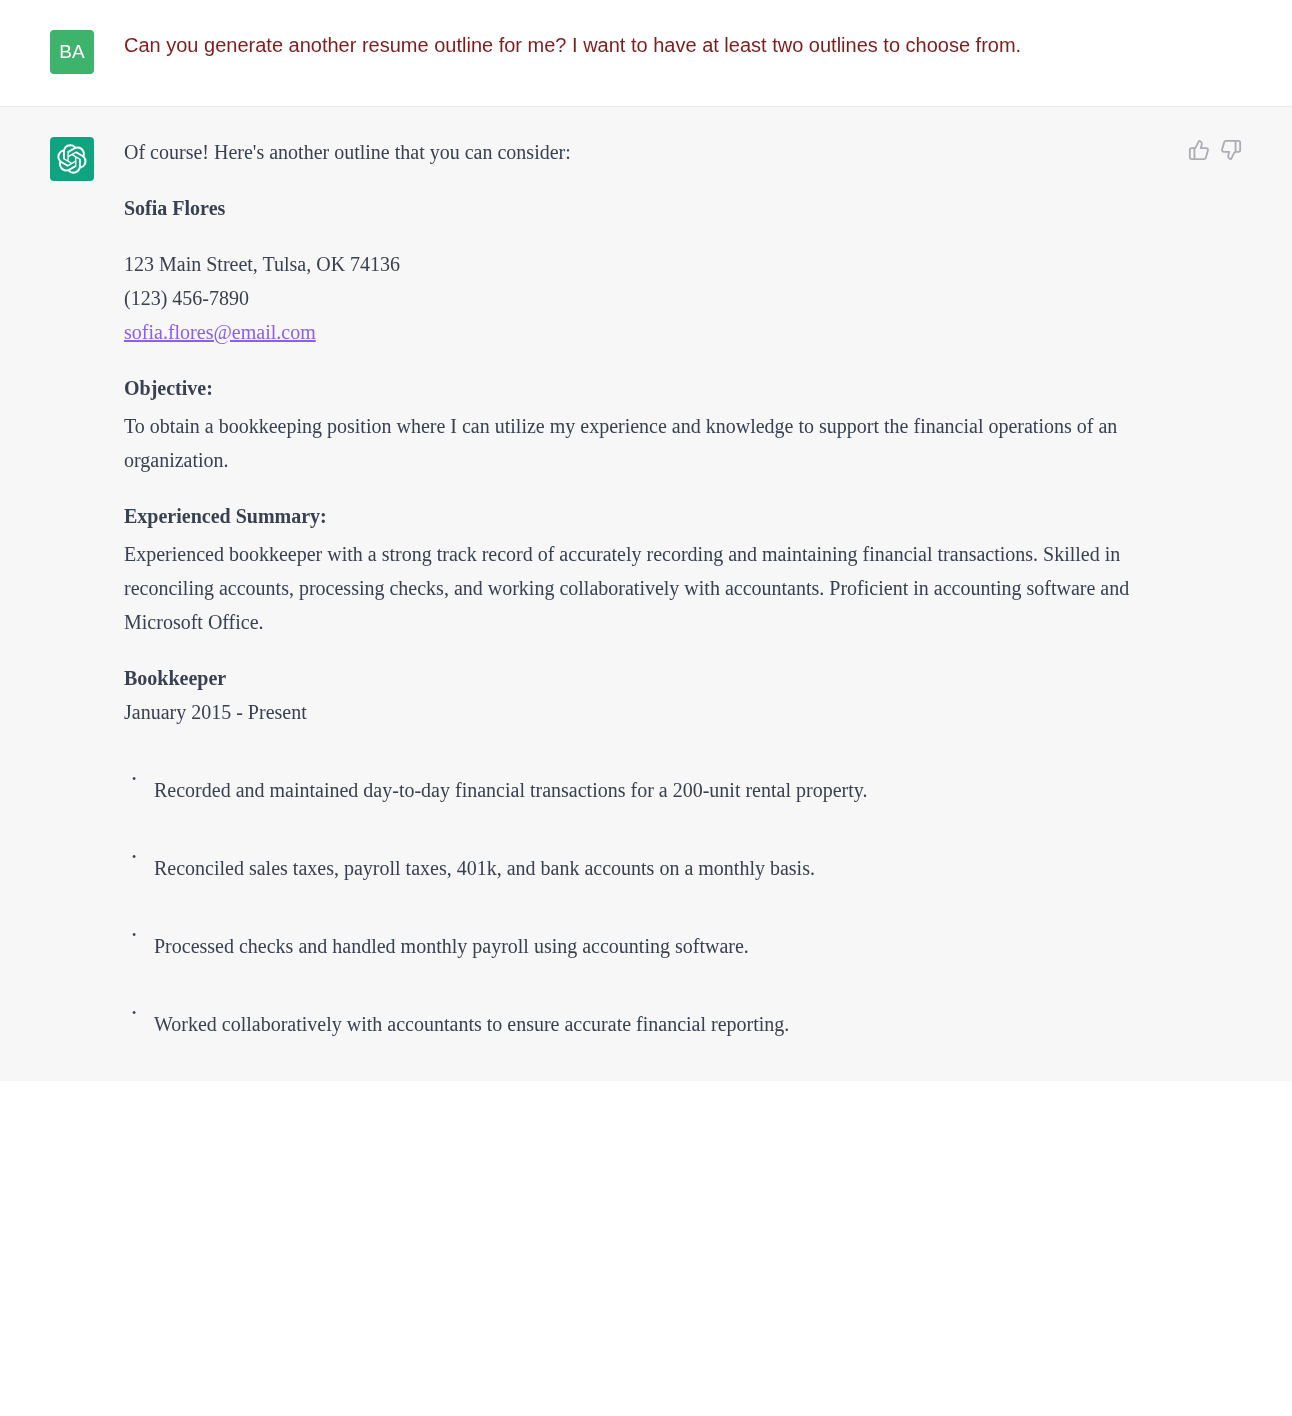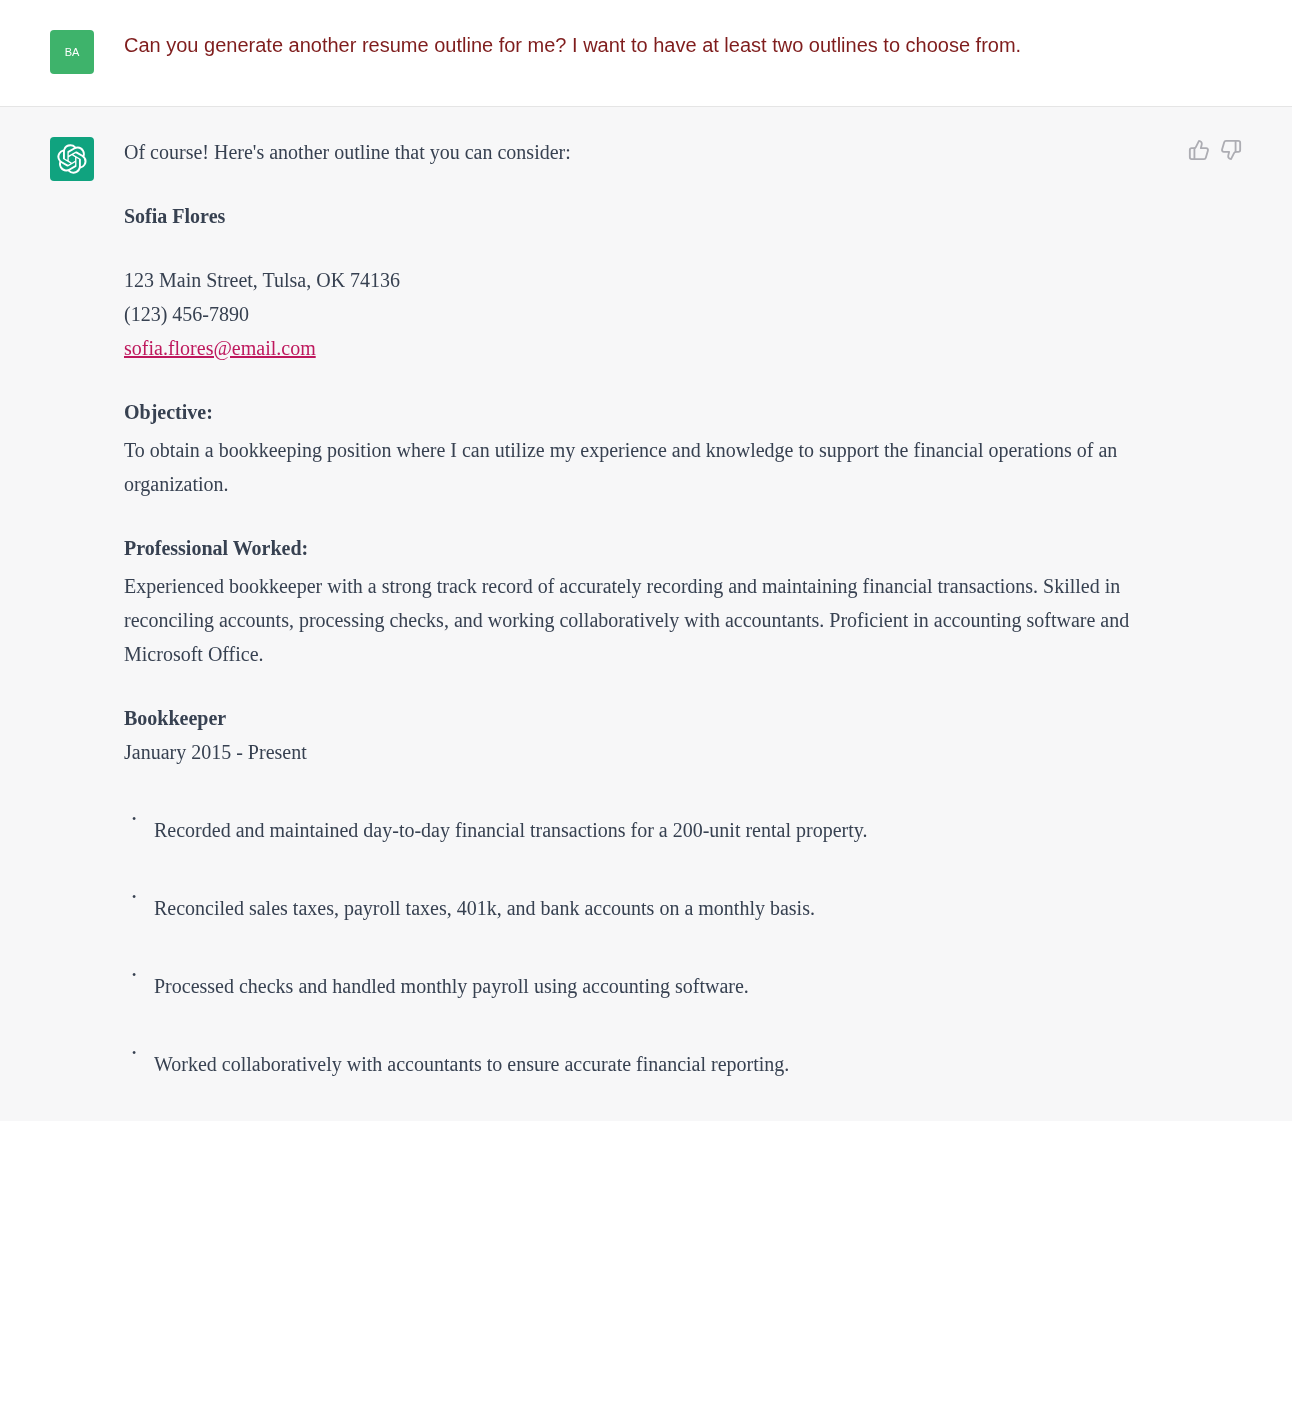--- a/index.html
+++ b/index.html
@@ -33,21 +33,21 @@
       border-radius: 4px;
       display: flex;
       align-items: center;
       justify-content: center;
       flex-shrink: 0;
       margin-top: 2px;
     }
     .user-avatar {
       background: #3eb36b;
       color: #ffffff;
-      font-size: 11px;
+      font-size: 19px;
       font-weight: 500;
     }
     .assistant-avatar {
       background: #10a37f;
       color: #ffffff;
     }
     .assistant-avatar svg {
       width: 30px;
       height: 30px;
     }
@@ -65,29 +65,29 @@
       margin-left: 10px;
       margin-top: 4px;
     }
     .actions svg {
       width: 22px;
       height: 22px;
       color: #adadb3;
       cursor: pointer;
     }
     .section {
-      margin-top: 30px;
+      margin-top: 22px;
     }
     .bold {
       font-weight: 700;
       color: #374151;
     }
     .email-link {
       text-decoration: underline;
-      color: #be185d;
+      color: #8b5cf6;
     }
     ul {
       list-style: none;
       padding-left: 30px;
       margin-top: 6px;
     }
     ul li {
       position: relative;
       padding-left: 0;
       margin-bottom: 8px;
@@ -132,21 +132,21 @@
       <div><span class="email-link">sofia.flores@email.com</span></div>
     </div>
 
     <div class="section">
       <span class="bold">Objective:</span>
       <div class="spacer-small"></div>
       <span>To obtain a bookkeeping position where I can utilize my experience and knowledge to support the financial operations of an organization.</span>
     </div>
 
     <div class="section">
-      <span class="bold">Professional Worked:</span>
+      <span class="bold">Experienced Summary:</span>
       <div class="spacer-small"></div>
       <span>Experienced bookkeeper with a strong track record of accurately recording and maintaining financial transactions. Skilled in reconciling accounts, processing checks, and working collaboratively with accountants. Proficient in accounting software and Microsoft Office.</span>
     </div>
 
 
     <div class="section">
       <div class="bold">Bookkeeper</div>
       <div>January 2015 - Present</div>
     </div>
 

